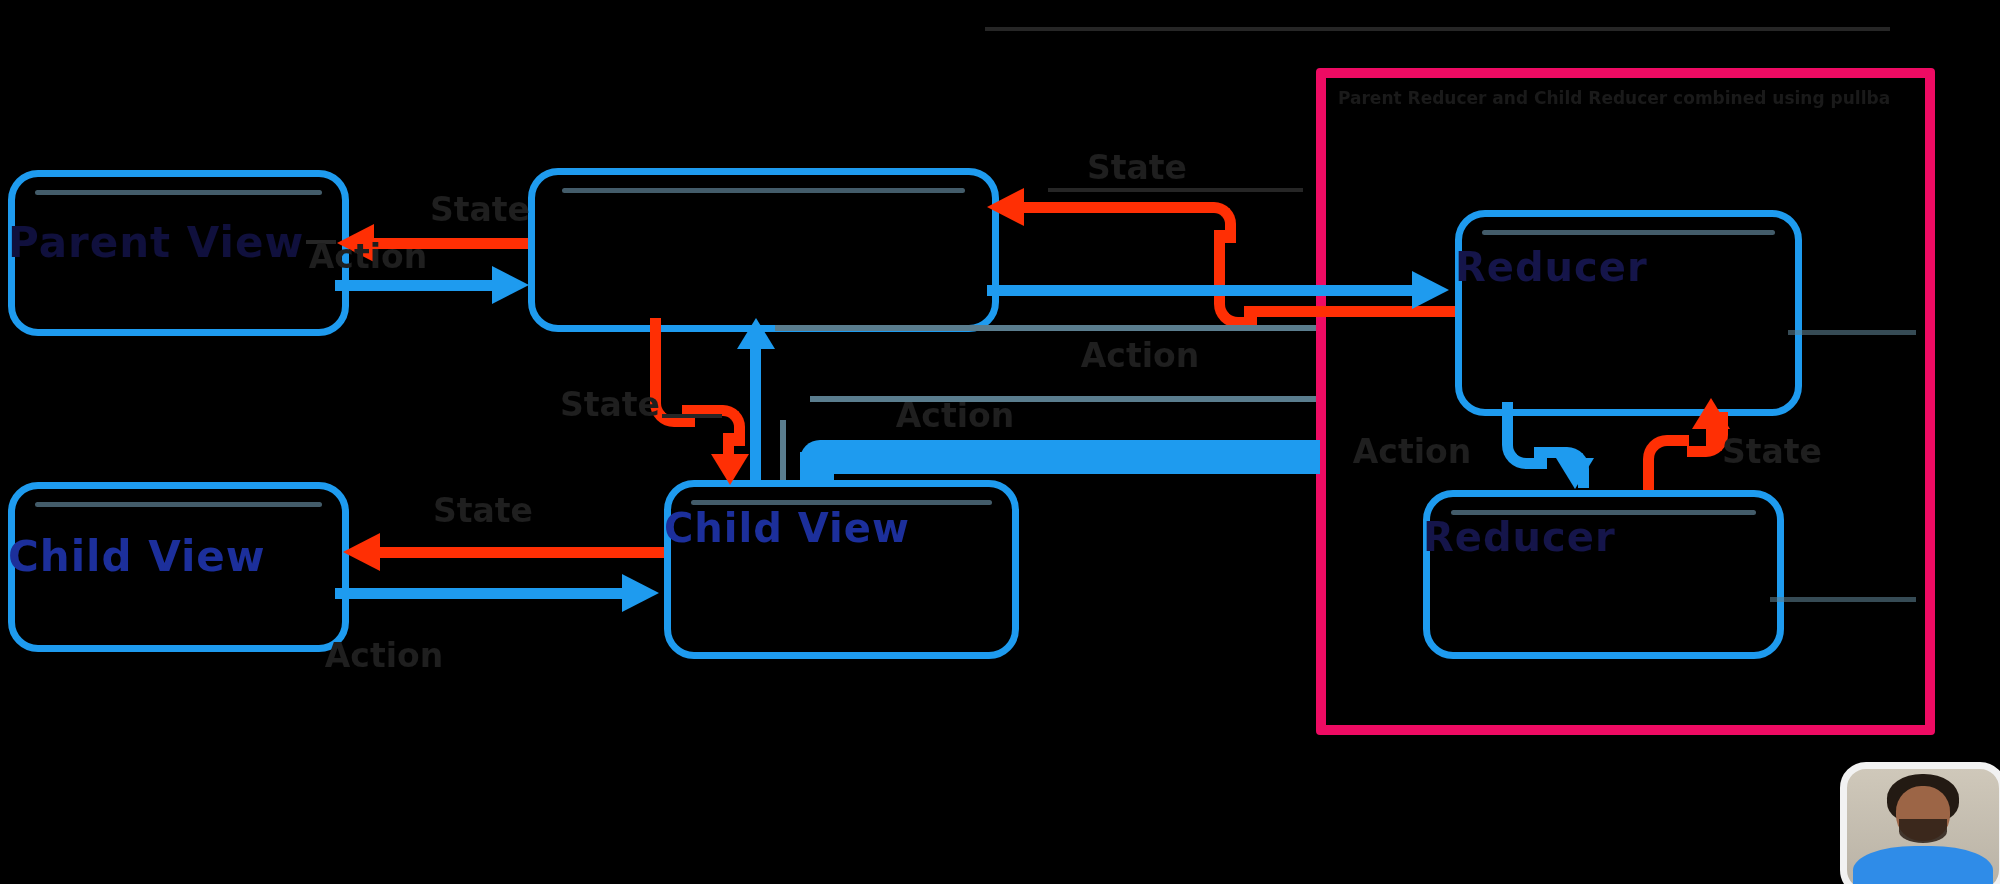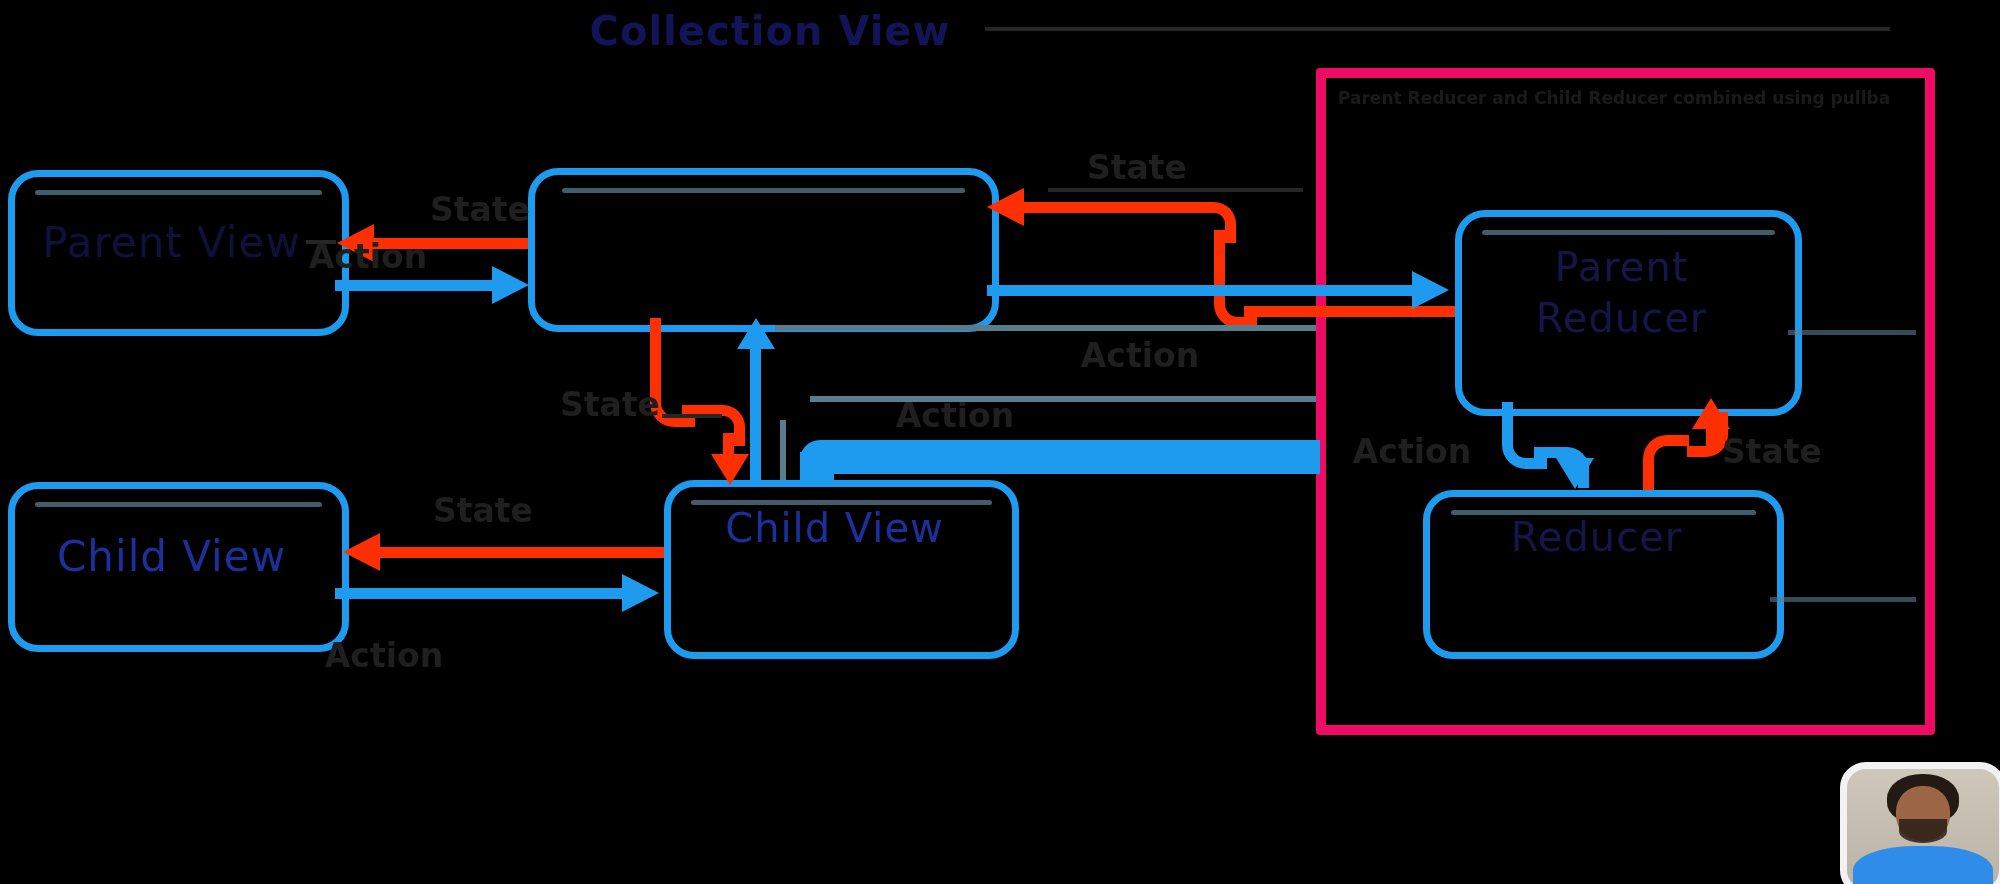--- a/index.html
+++ b/index.html
@@ -1,21 +1,21 @@
 <!DOCTYPE html>
 <html><head>
 <meta charset="utf-8">
 <style>
   html,body{margin:0;padding:0;background:#000;}
   #stage{position:relative;width:2000px;height:884px;background:#000;overflow:hidden;
          font-family:"DejaVu Sans","Liberation Sans",sans-serif;}
   
   .node{position:absolute;border:7px solid #1e9bef;border-radius:30px;background:transparent;}
   .inner-line{position:absolute;left:6%;right:6%;top:13px;height:5px;background:#5a7b8e;opacity:.75;border-radius:3px;}
-  .boxtext{position:absolute;text-align:center;font-weight:normal;letter-spacing:1px;}
+  .boxtext{position:absolute;text-align:left;font-weight:bold;letter-spacing:1px;}
   .t-parent{color:#10103d;font-size:42px;}
   .t-child{color:#1c2f9b;font-size:42px;}
   .t-reducer{color:#15154a;font-size:40px;line-height:1.28;}
   .t-childstore{color:#1c2f9b;font-size:40px;line-height:1.3;}
   
   .elabel{position:absolute;width:170px;text-align:center;font-weight:bold;font-size:33px;color:#1f1f1f;}
   
   .seg{position:absolute;}
   .red{background:#ff2f04;}
   .blue{background:#1e9bef;}
@@ -48,21 +48,20 @@
   .av-hair{position:absolute;left:26%;top:4%;width:48%;height:42%;background:#231a13;border-radius:48% 48% 42% 42%;}
   .av-face{position:absolute;left:32%;top:14%;width:36%;height:46%;background:#9c6546;border-radius:46%;}
   .av-beard{position:absolute;left:34%;top:42%;width:32%;height:20%;background:#2a1d15;border-radius:0 0 50% 50%;opacity:.85;}
   .av-shirt{position:absolute;left:4%;top:64%;width:92%;height:46%;background:#2f8ce8;border-radius:44% 44% 0 0;}
 </style>
 </head>
 <body>
 
 <div id="stage">
 
-  <div id="title">Collection View</div>
   <div class="seg dash" style="left:985px;top:27px;width:905px;height:4px;"></div>
 
   <div id="pinkbox"></div>
   <div id="caption">Parent Reducer and Child Reducer combined using pullback and combine</div>
 
   <div class="node" style="left:8px;top:170px;width:327px;height:152px;">
     <div class="inner-line"></div>
   </div>
   <div class="boxtext t-parent" style="left:8px;top:218px;width:327px;">Parent View</div>
   <div class="seg dash" style="left:306px;top:240px;width:30px;height:4px;"></div>
@@ -80,21 +79,20 @@
     <div class="inner-line"></div>
   </div>
   <div class="boxtext t-childstore" style="left:664px;top:502px;width:341px;">
     <div>Child View</div>
   </div>
 
   <div class="node" style="left:1455px;top:210px;width:333px;height:192px;">
     <div class="inner-line"></div>
   </div>
   <div class="boxtext t-reducer" style="left:1455px;top:242px;width:333px;">
-    <div>Parent</div>
     <div>Reducer</div>
   </div>
 
   <div class="node" style="left:1423px;top:490px;width:347px;height:155px;">
     <div class="inner-line"></div>
   </div>
   <div class="boxtext t-reducer" style="left:1423px;top:512px;width:347px;">
     <div>Reducer</div>
   </div>
 

